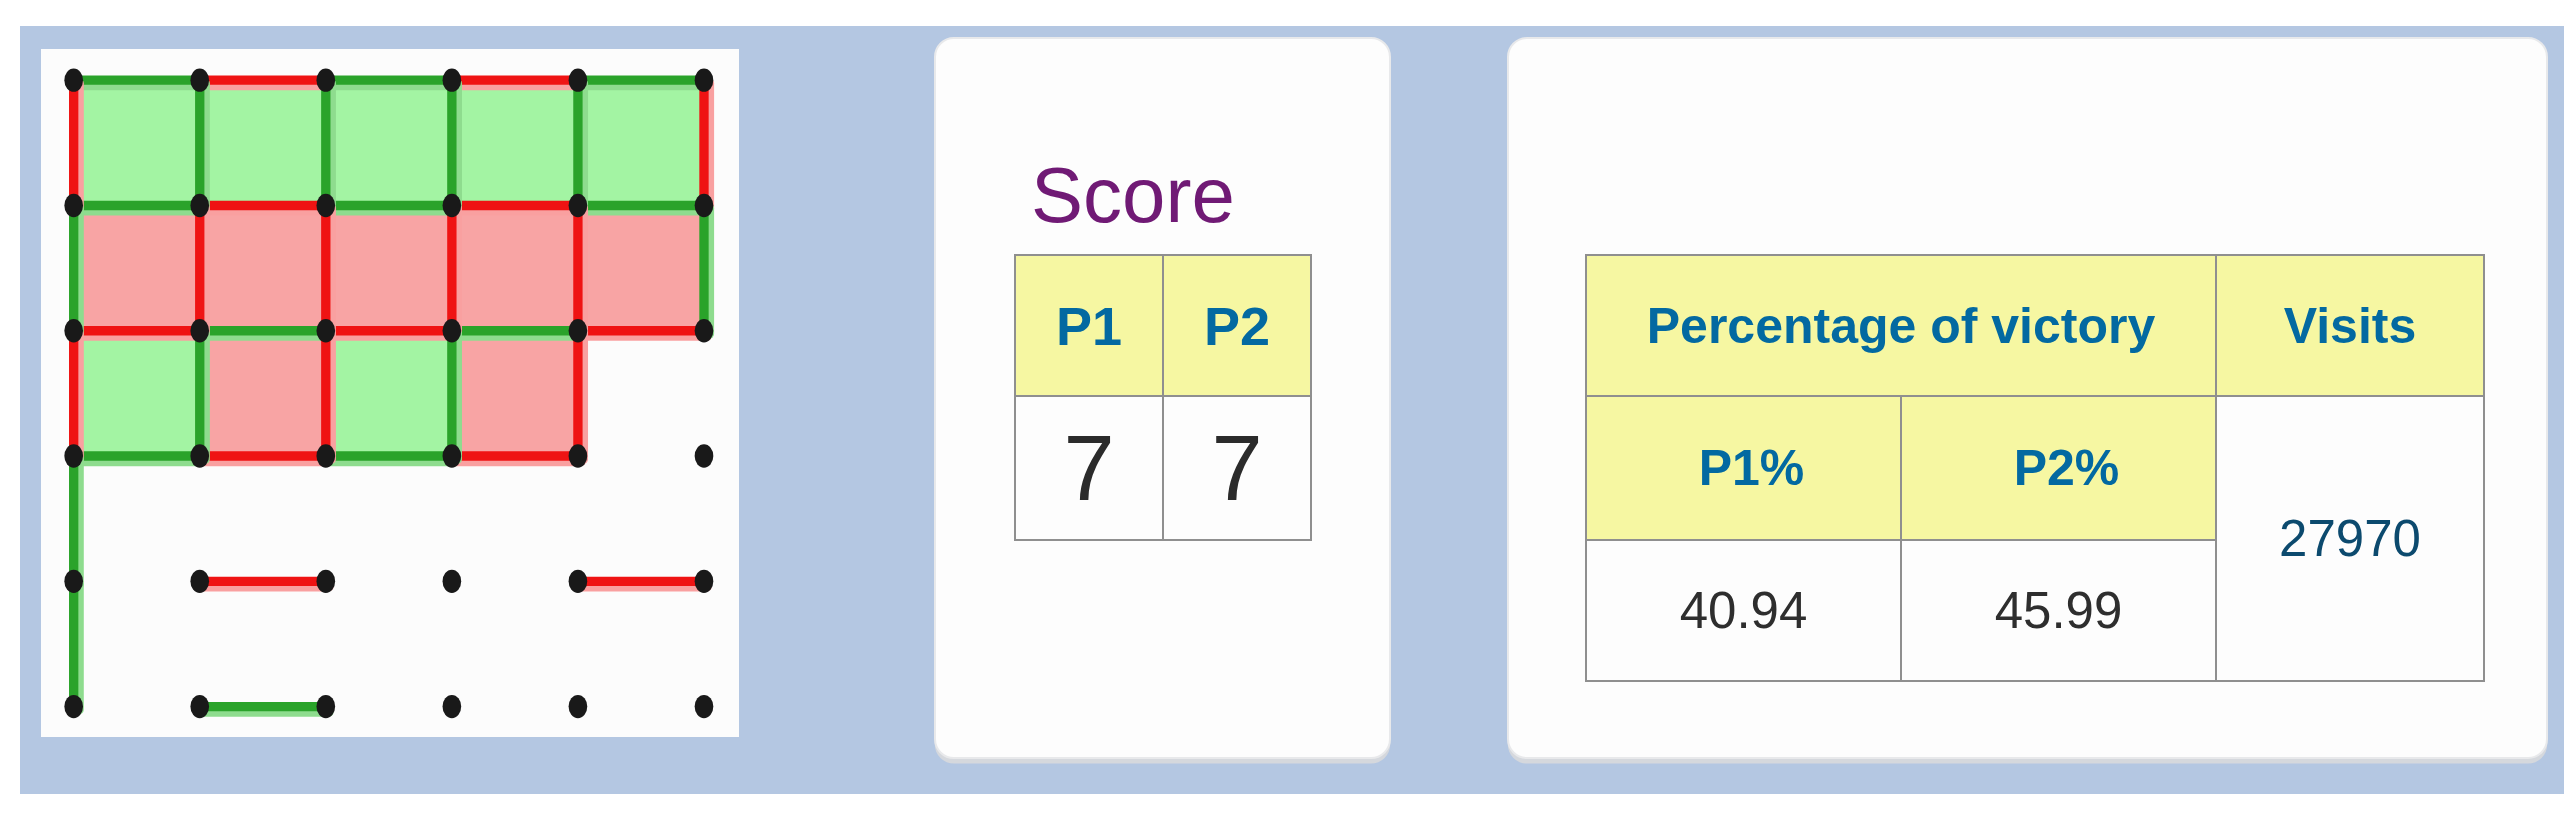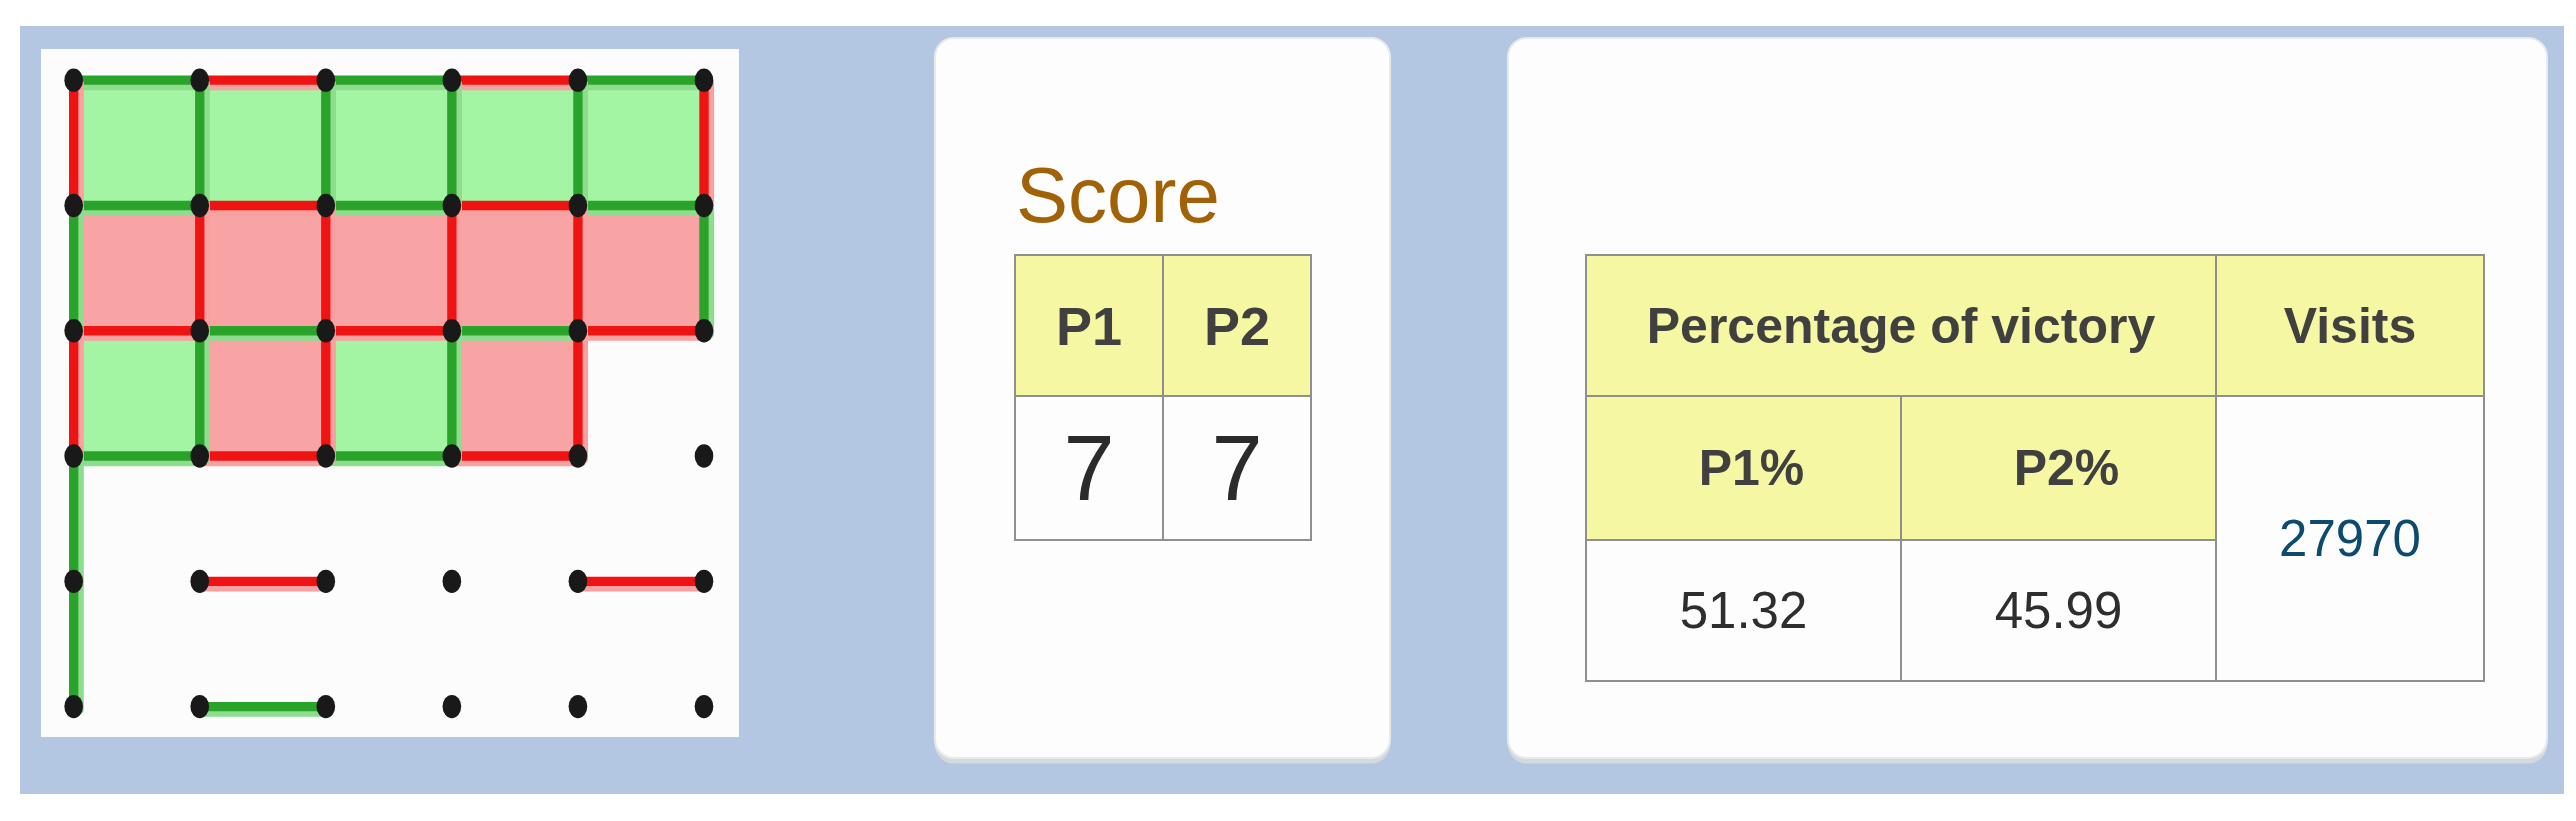--- a/index.html
+++ b/index.html
@@ -25,40 +25,41 @@
     border:2.3px solid #e8e9eb;
     border-radius:20px;
     box-shadow:0 5.4px 0 -0.8px #d5d8dd;
     box-sizing:border-box;
   }
   .score-card{left:934px;width:457px;}
   .info-card{left:1507px;width:1041px;}
   .card-title{
     position:absolute;top:117px;
     font-size:78px;line-height:1;
-    color:#a16207;
+    color:#701a75;
     white-space:nowrap;
+    margin-left:15px;
   }
   .score-card .card-title{left:80px;}
   .info-card .card-title{left:77px;}
   table.ui-table{
     border-collapse:collapse;
     position:absolute;
     background:#fefefe;
   }
   .score-table{left:78px;top:215px;}
   .info-table{left:76px;top:215px;}
   .ui-table th,.ui-table td{
     border:2.3px solid #8f8f8f;
     text-align:center;vertical-align:middle;
     padding:0;margin:0;
   }
   .ui-table th{
     background:#f6f7a2;
-    color:#404040;
+    color:#0369a1;
     font-weight:bold;
   }
   .score-table th{width:146px;height:139px;font-size:54px;}
   .score-table td{width:146px;height:142px;font-size:92px;font-weight:400;color:#2b2b2b;background:#fdfdfd;}
   .info-table th{font-size:50px;margin-left:20px;}
   .info-table .col-p{width:297px;}
   .info-table .col-v{width:266px;}
   .info-table .row1 th{height:139px;}
   .info-table .row2 th{height:142px;padding-left:16px;}
   .info-table td{font-size:51px;color:#2e2e2e;background:#fdfdfd;}
@@ -238,21 +239,21 @@
           <th class="col-v">Visits</th>
         </tr>
         <tr class="row2">
           <th class="col-p">P1%</th>
           <th class="col-p">P2%</th>
           <td class="col-v visits-cell" rowspan="2">
             <div class="visits-inner">27970</div>
           </td>
         </tr>
         <tr class="row3">
-          <td>51.32</td>
+          <td>40.94</td>
           <td>45.99</td>
         </tr>
       </tbody>
     </table>
   </div>
 
 </div>
 
 
 </body></html>

